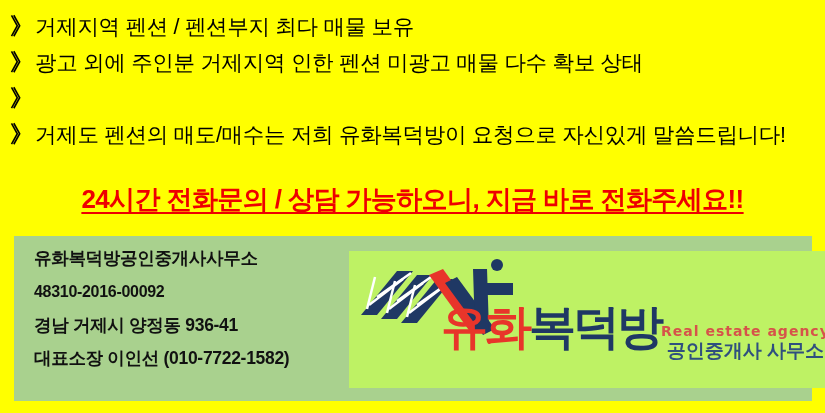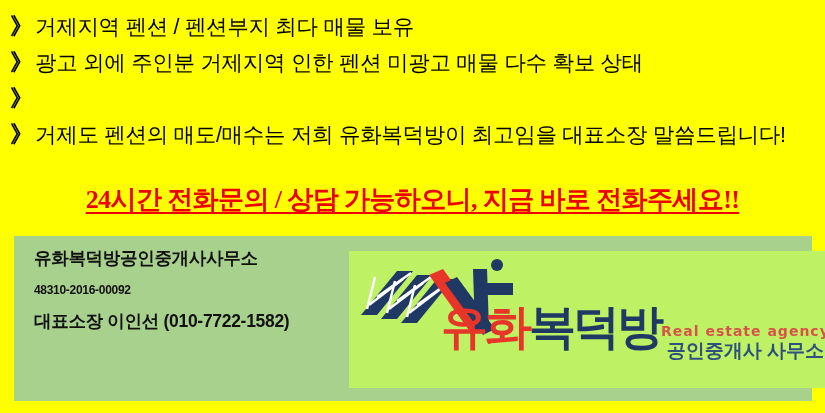--- a/index.html
+++ b/index.html
@@ -48,21 +48,20 @@
     letter-spacing: -0.3px;
   }
 
   
   .headline {
     position: absolute;
     left: 0;
     top: 182px;
     width: 825px;
     text-align: center;
-    font-family: Liberation Serif, serif;
   }
   .headline-text {
     display: inline-block;
     font-size: 26px;
     font-weight: 700;
     color: #ee0000;
     text-decoration: underline;
     text-underline-offset: 4px;
     letter-spacing: -0.6px;
     white-space: nowrap;
@@ -89,21 +88,21 @@
   .contact-line {
     font-size: 17.5px;
     font-weight: 700;
     color: #111111;
     line-height: 1;
     margin-bottom: 16px;
     letter-spacing: -0.3px;
     white-space: nowrap;
   }
   .contact-line.small {
-    font-size: 12px;
+    font-size: 16px;
     margin-bottom: 17px;
   }
 
   
   .logo-box {
     position: absolute;
     left: 335px;
     top: 15px;
     width: 484px;
     height: 137px;
@@ -174,34 +173,35 @@
       <span class="bullet-marker">》</span>
       <span class="bullet-text">광고 외에 주인분 거제지역 인한 펜션 미광고 매물 다수 확보 상태</span>
     </div>
 
     <div class="bullet-row">
       <span class="bullet-marker">》</span>
     </div>
 
     <div class="bullet-row">
       <span class="bullet-marker">》</span>
-      <span class="bullet-text">거제도 펜션의 매도/매수는 저희 유화복덕방이 최고임을 대표소장 말씀드립니다!</span>
+      <span class="bullet-text">거제도 펜션의 매도/매수는 저희 유화복덕방이 요청으로 자신있게 말씀드립니다!</span>
     </div>
 
   </div>
 
   <div class="headline">
     <span class="headline-text">24시간 전화문의 / 상담 가능하오니, 지금 바로 전화주세요!!</span>
   </div>
 
   <div class="green-card">
 
     <div class="contact-block">
       <div class="contact-line">유화복덕방공인중개사사무소</div>
       <div class="contact-line small">48310-2016-00092</div>
+      <div class="contact-line">경남 거제시 양정동 936-41</div>
       <div class="contact-line">대표소장 이인선 (010-7722-1582)</div>
     </div>
 
     <div class="logo-box">
 
       <svg class="logo-graphic" viewBox="0 0 190 95" aria-hidden="true">
 
         <g fill="#1f3864">
           <polygon points="4,62 40,18 56,18 20,62"></polygon>
           <polygon points="24,66 60,22 76,22 40,66"></polygon>

